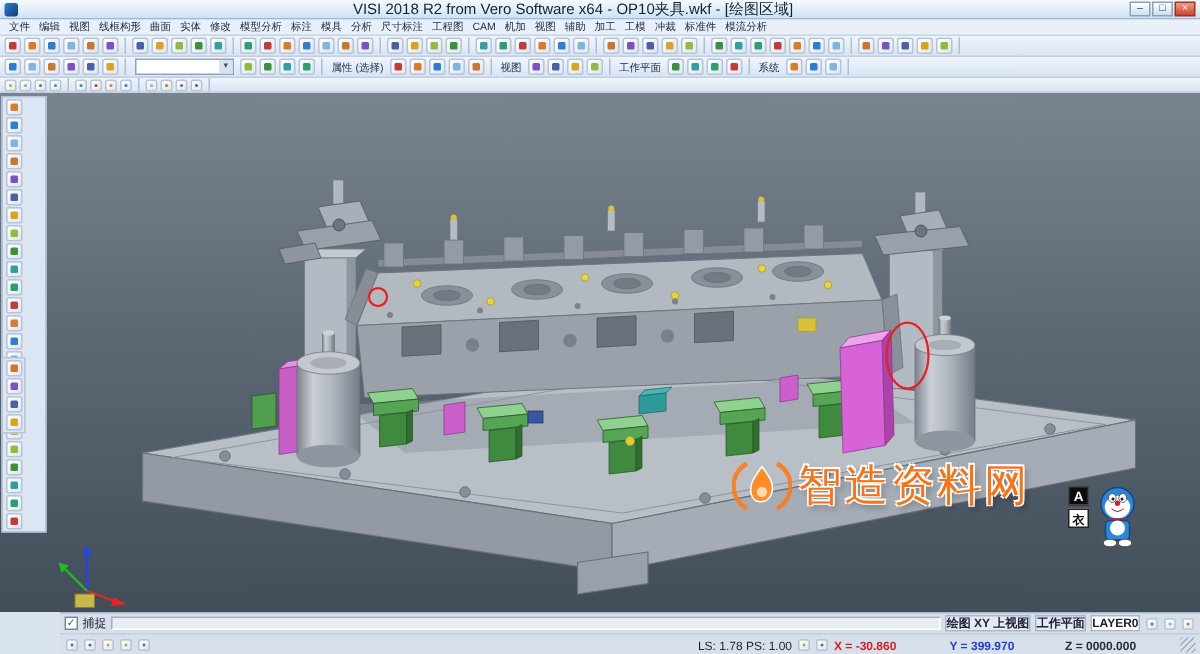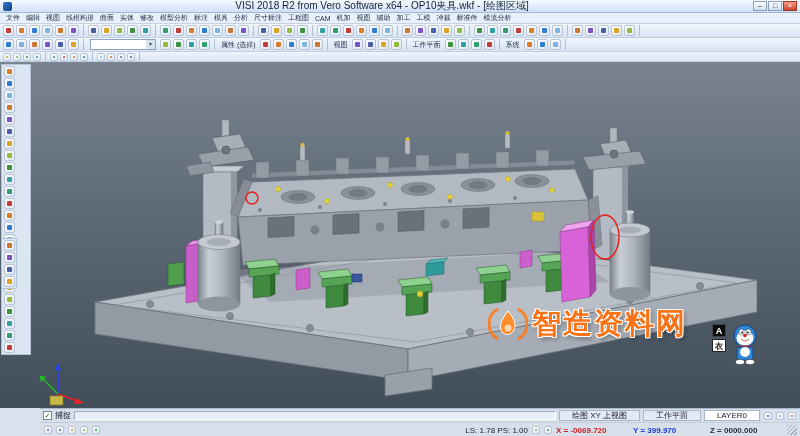--- a/index.html
+++ b/index.html
@@ -42,41 +42,41 @@
               background:linear-gradient(180deg,#7a8491 0%, #5e6976 45%, #424d5a 100%); overflow:hidden; }
   .vstrip { position:absolute; left:1px; top:2px; width:30px; background:#dce6f3; border:1px solid #b6c4d8;
             display:flex; flex-wrap:wrap; gap:1px; padding:1px; z-index:5; }
   .vstrip2 { position:absolute; left:1px; top:176px; width:16px; background:#dce6f3; border:1px solid #b6c4d8;
              display:flex; flex-wrap:wrap; gap:1px; padding:1px; z-index:5; }
   .modelsvg { position:absolute; left:0; top:0; width:100%; height:100%; }
 
   
   .watermark { position:absolute; left:488px; top:242px; display:flex; align-items:center; gap:4px; z-index:6;
                pointer-events:none; }
-  .watermark-text { font-size:29px; font-weight:bold; color:#f97316; letter-spacing:2px;
+  .watermark-text { font-size:29px; font-weight:normal; color:#f97316; letter-spacing:2px;
                     text-shadow:-1px -1px 0 #fff, 1px -1px 0 #fff, -1px 1px 0 #fff, 1px 1px 0 #fff, 2px 3px 4px rgba(0,0,0,.35); }
 
   
   .helper { position:absolute; left:712px; top:262px; width:56px; height:48px; display:flex; gap:2px; z-index:7; }
   .helper-col { display:flex; flex-direction:column; gap:2px; }
   .hbtn { width:14px; height:13px; background:#0c0c0c; color:#fff; font-size:9px; font-weight:bold;
           text-align:center; line-height:13px; border:1px solid #444; }
   .hbtn.alt { background:#fff; color:#111; border:1px solid #222; font-size:8px; }
 
   
   .statusbar { position:absolute; bottom:0; left:0; right:0; height:28px; background:#d7dfeb;
                border-top:1px solid #aab8cc; font-size:8px; color:#223;margin-left:40px; }
   .sbrow { height:14px; display:flex; align-items:center; padding:0 3px; gap:3px; border-bottom:1px solid #c3cedd; }
   .sbrow:last-child { border-bottom:none; }
   .sb-check { width:9px; height:9px; background:#fff; border:1px solid #789; font-size:7px; line-height:8px;
               text-align:center; color:#264; flex:none; }
   .sb-sunken { flex:1; height:9px; background:#e9eef6; border:1px solid #9fb0c4; border-bottom-color:#fff;
                border-right-color:#fff; }
-  .sb-box { background:#e3eaf4; border:1px solid #a8b6c8; padding:0 12px; height:11px; line-height:10px;
-            white-space:nowrap; flex:none; }
+  .sb-box { background:#e3eaf4; border:1px solid #a8b6c8; padding:0 0; height:11px; line-height:10px;
+            white-space:nowrap; flex:none;font-weight:bold; }
   .sb-box.white { background:#fff; }
   .sb-spacer { flex:1; }
   .coord { font-weight:bold; min-width:74px; white-space:nowrap; flex:none; }
   .grip { width:10px; height:10px; flex:none;
           background:repeating-linear-gradient(135deg,#9fb0c4 0 1px,transparent 1px 3px); }
   .sbicon { width:10px; height:10px; flex:none; }
 </style>
 </head>
 <body>
 
@@ -502,20 +502,20 @@
           <span class="tbicon tiny sbicon" style="--c: #d9a520;"></span>
           <span class="tbicon tiny sbicon" style="--c: #8fbc3f;"></span>
           <span class="tbicon tiny sbicon" style="--c: #3f8f3f;"></span>
         </span>
       <span class="sb-spacer"></span>
       <span>LS: 1.78  PS: 1.00</span>
       <span id="sbicons-m" style="display:flex;gap:2px;">
           <span class="tbicon tiny sbicon" style="--c: #8fbc3f;"></span>
           <span class="tbicon tiny sbicon" style="--c: #3f8f3f;"></span>
         </span>
-      <span class="coord cx" style="color: rgb(208, 32, 32);">X = -0069.720</span>
+      <span class="coord cx" style="color: rgb(208, 32, 32);">X = -30.860</span>
       <span class="coord cy" style="color: rgb(32, 64, 208);">Y = 399.970</span>
       <span class="coord cz" style="color: rgb(32, 48, 64);">Z = 0000.000</span>
       <span class="grip"></span>
     </div>
   </div>
 
 </div>
 
 </body></html>

